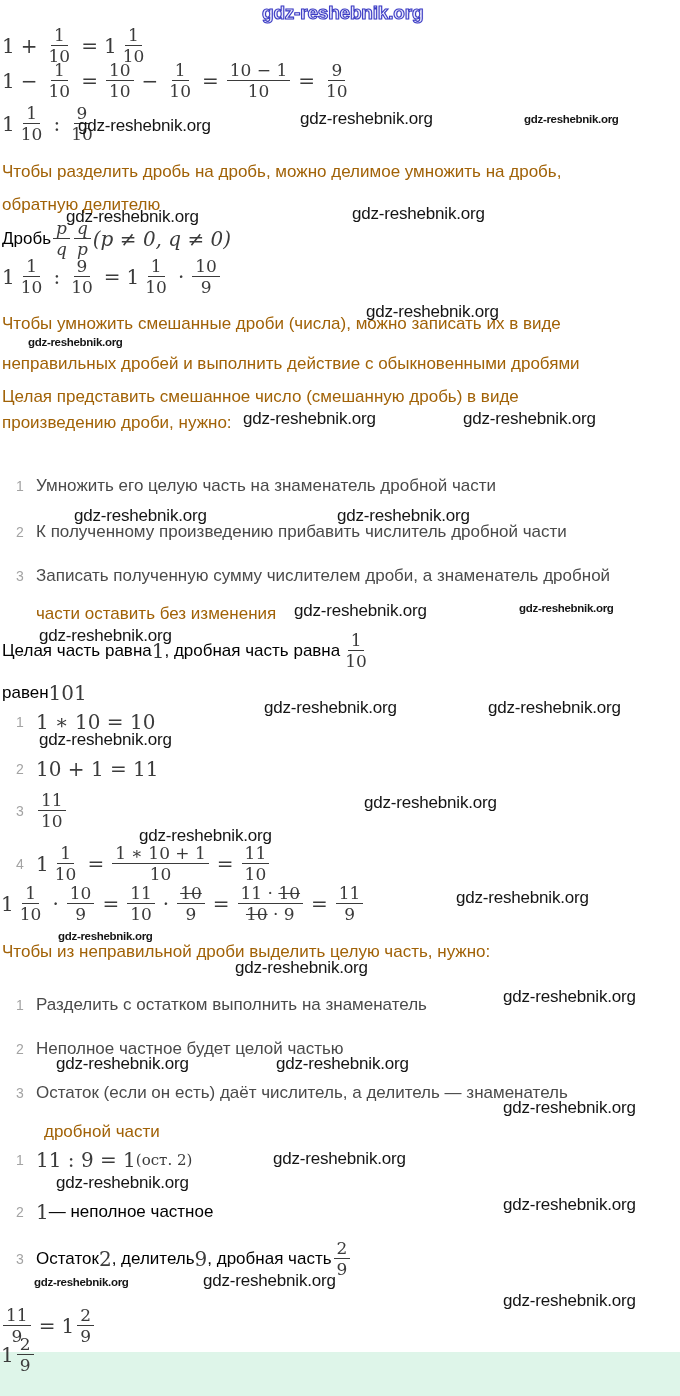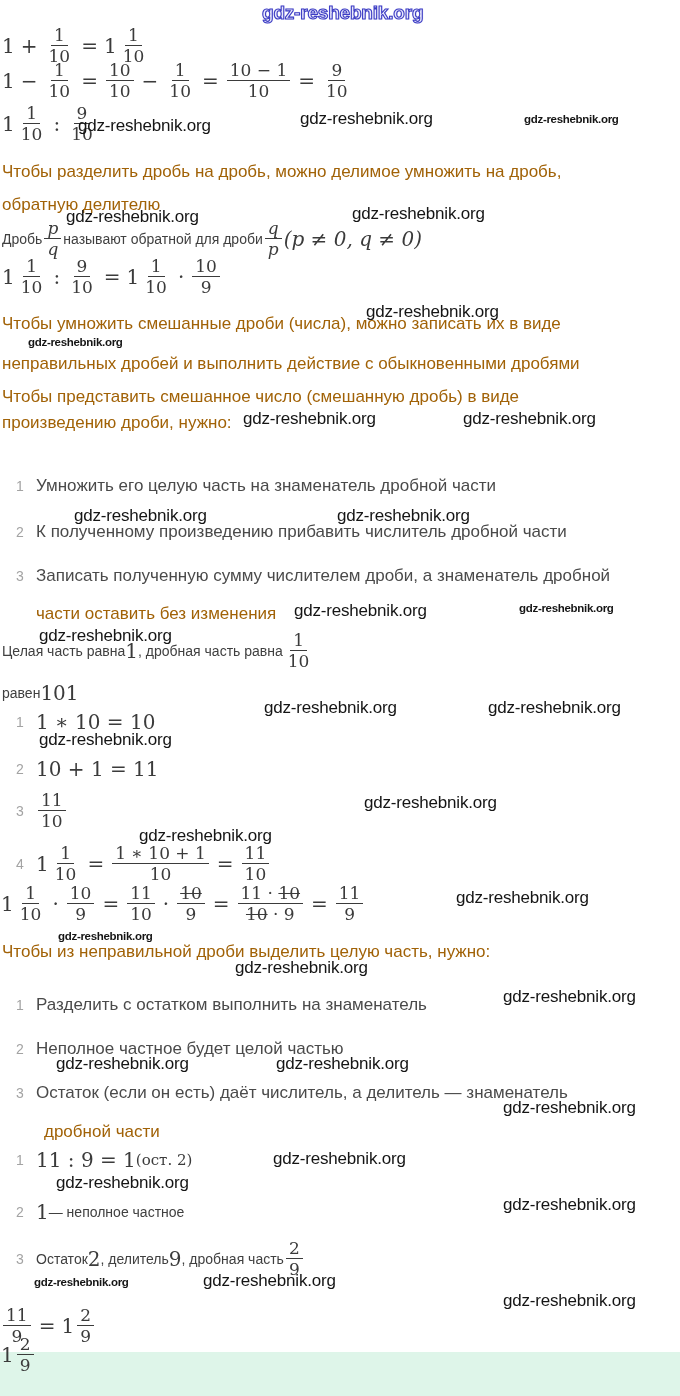--- a/index.html
+++ b/index.html
@@ -9,21 +9,21 @@
     font-family:"Liberation Sans",sans-serif;
   }
   .pos{position:absolute;}
   
   .txt{color:#a16207;font-size:17px;white-space:nowrap;line-height:1.25;}
   
   .math{
     display:inline-flex;align-items:center;white-space:nowrap;
     font-family:"DejaVu Serif",serif;font-size:20px;color:#3b3b3b;
   }
-  .math .tx{font-family:"Liberation Sans",sans-serif;font-size:14px;color:#404040;}
+  .math .tx{font-family:"Liberation Sans",sans-serif;font-size:17px;color:#000000;}
   .mt{font-family:"DejaVu Serif",serif;}
   .it{font-style:italic;}
   .sm{font-size:15px;}
   .op{margin:0 6px;}
   .frac{
     display:inline-flex;flex-direction:column;align-items:center;
     margin:0 2px;font-size:17px;line-height:1.18;text-align:center;
   }
   .frac .num{padding:0 3px;border-bottom:1.3px solid #3b3b3b;}
   .frac .den{padding:0 3px;}
@@ -114,21 +114,20 @@
 
 <div class="pos txt" style="left:2px;top:161px">Чтобы разделить дробь на дробь, можно делимое умножить на дробь,</div>
 <div class="pos txt" style="left:2px;top:194px">обратную делителю</div>
 
 <div class="pos math" style="left:2px;top:218px">
     <span class="tx">Дробь </span>
     <span class="frac it">
       <span class="num"><span>p</span></span>
       <span class="den"><span>q</span></span>
     </span>
-    <span class="tx"> называют обратной для дроби </span>
     <span class="frac it">
       <span class="num"><span>q</span></span>
       <span class="den"><span>p</span></span>
     </span>
     <span class="mt it"> (p ≠ 0, q ≠ 0)</span>
   </div>
 <div class="pos math" style="left:2px;top:256px">
     <span class="mixed">
       <span class="whole">1</span>
       <span class="frac">
@@ -151,21 +150,21 @@
     </span>
     <span class="op">·</span>
     <span class="frac">
       <span class="num"><span>10</span></span>
       <span class="den"><span>9</span></span>
     </span>
   </div>
 
 <div class="pos txt" style="left:2px;top:313px">Чтобы умножить смешанные дроби (числа), можно записать их в виде</div>
 <div class="pos txt" style="left:2px;top:353px">неправильных дробей и выполнить действие с обыкновенными дробями</div>
-<div class="pos txt" style="left:2px;top:386px">Чтобы представить смешанное число (смешанную дробь) в виде</div>
+<div class="pos txt" style="left:2px;top:386px">Целая представить смешанное число (смешанную дробь) в виде</div>
 <div class="pos txt" style="left:2px;top:412px">произведению дроби, нужно:</div>
 
 <div class="pos li" style="left:16px;top:476px">
   <span class="ln">1</span>
   <span>Умножить его целую часть на знаменатель дробной части</span>
 </div>
 <div class="pos li" style="left:16px;top:522px">
   <span class="ln">2</span>
   <span>К полученному произведению прибавить числитель дробной части</span>
 </div>

